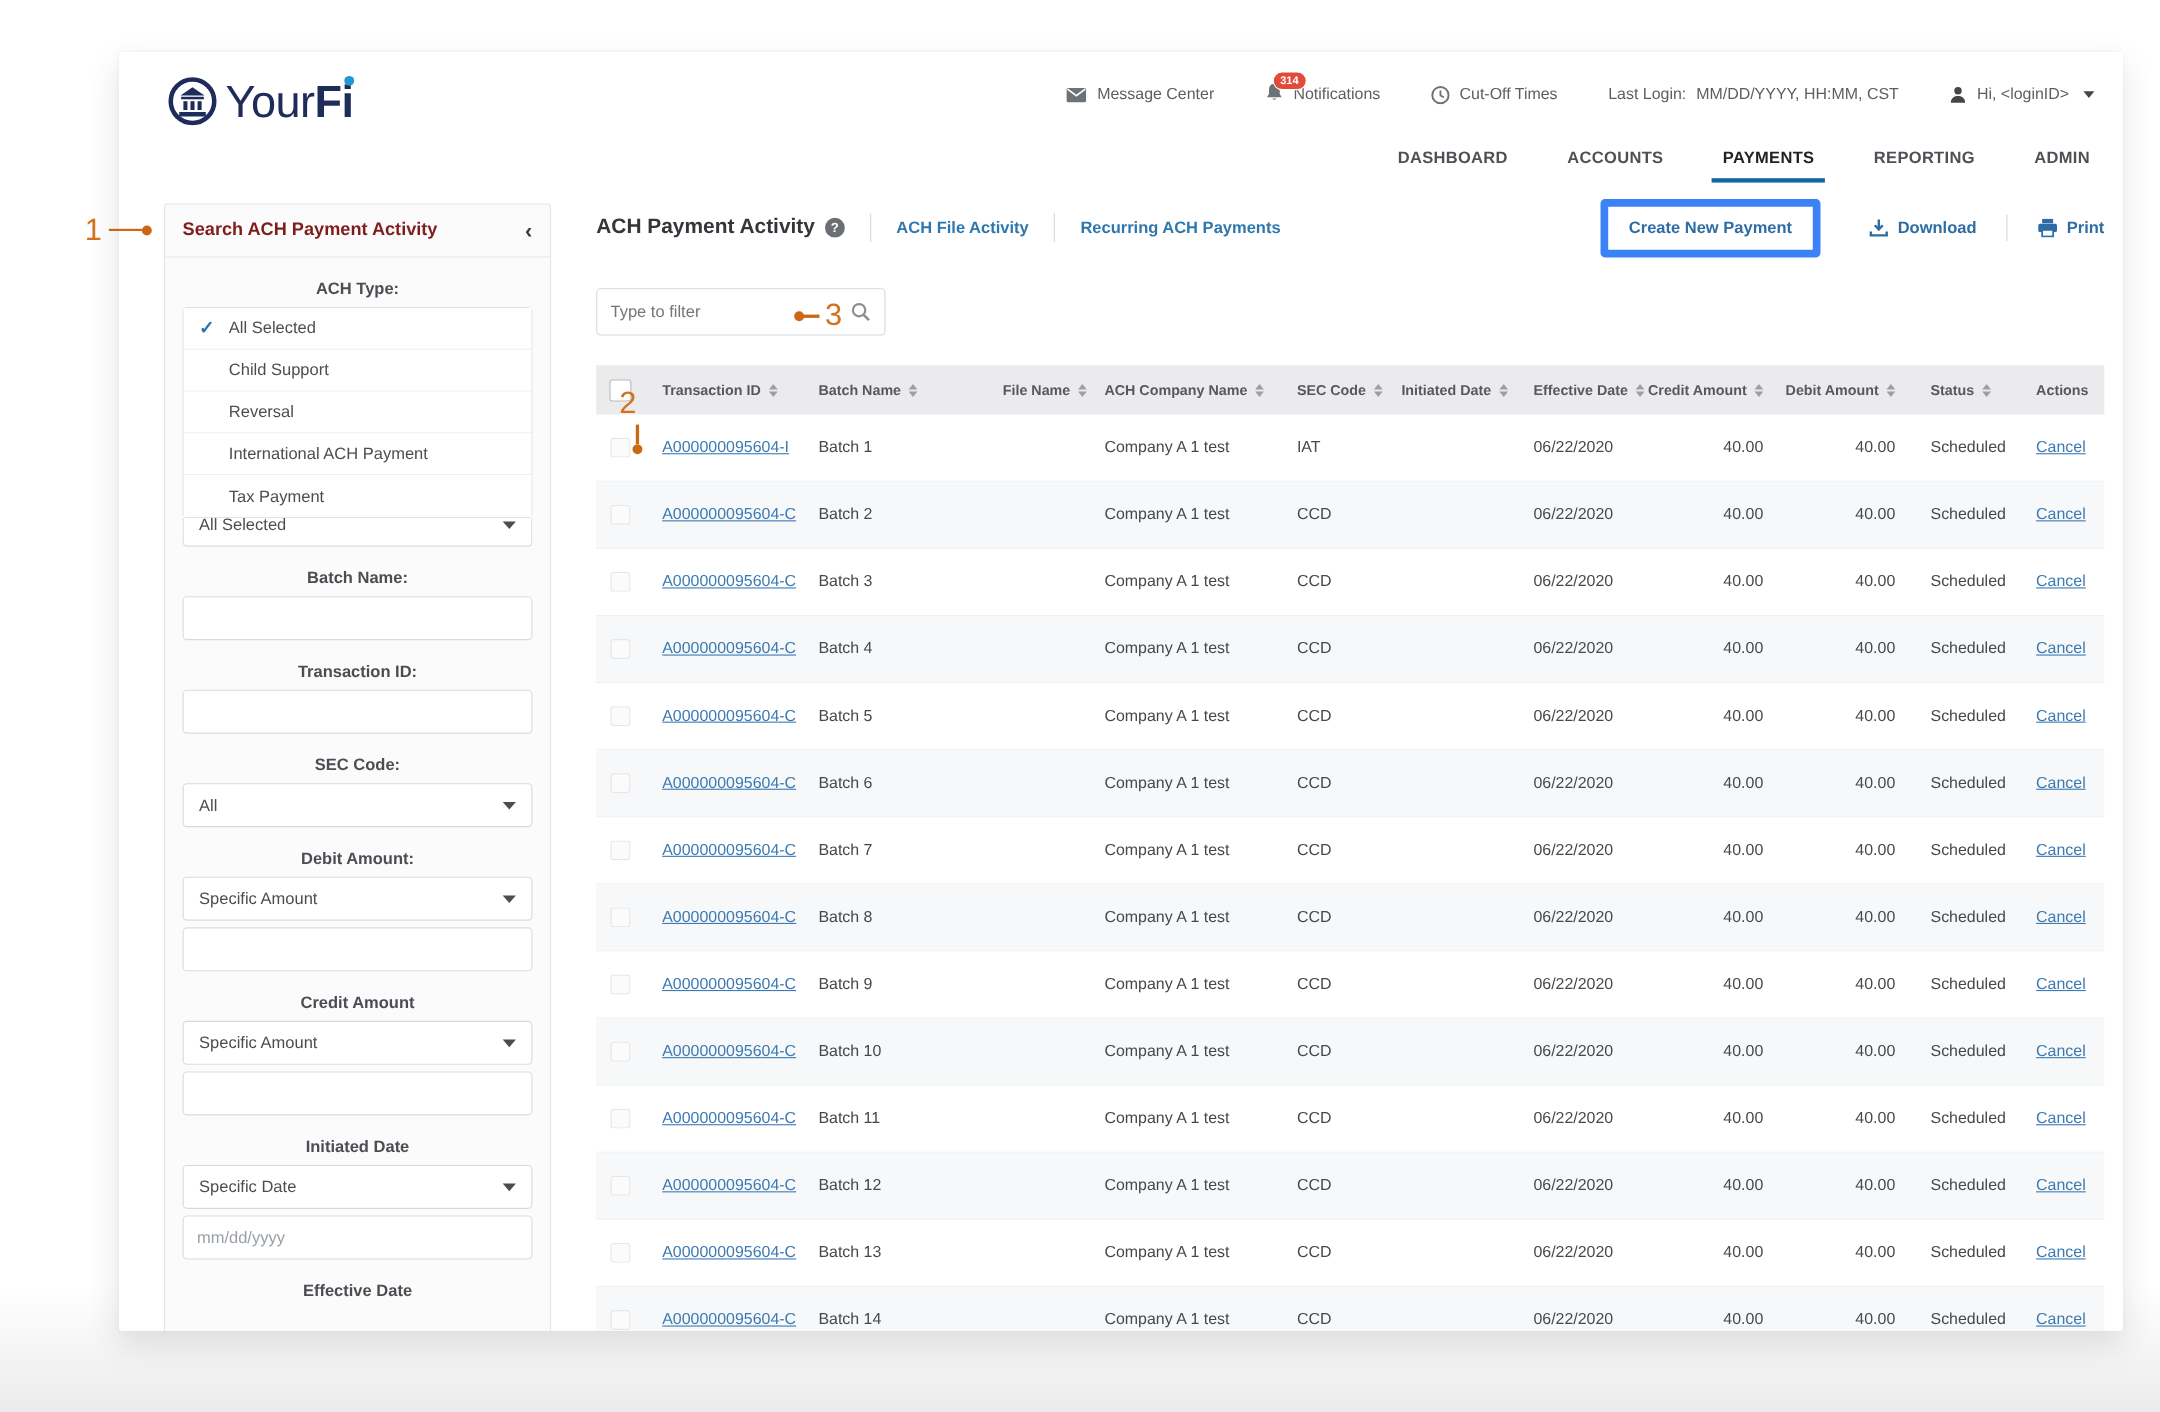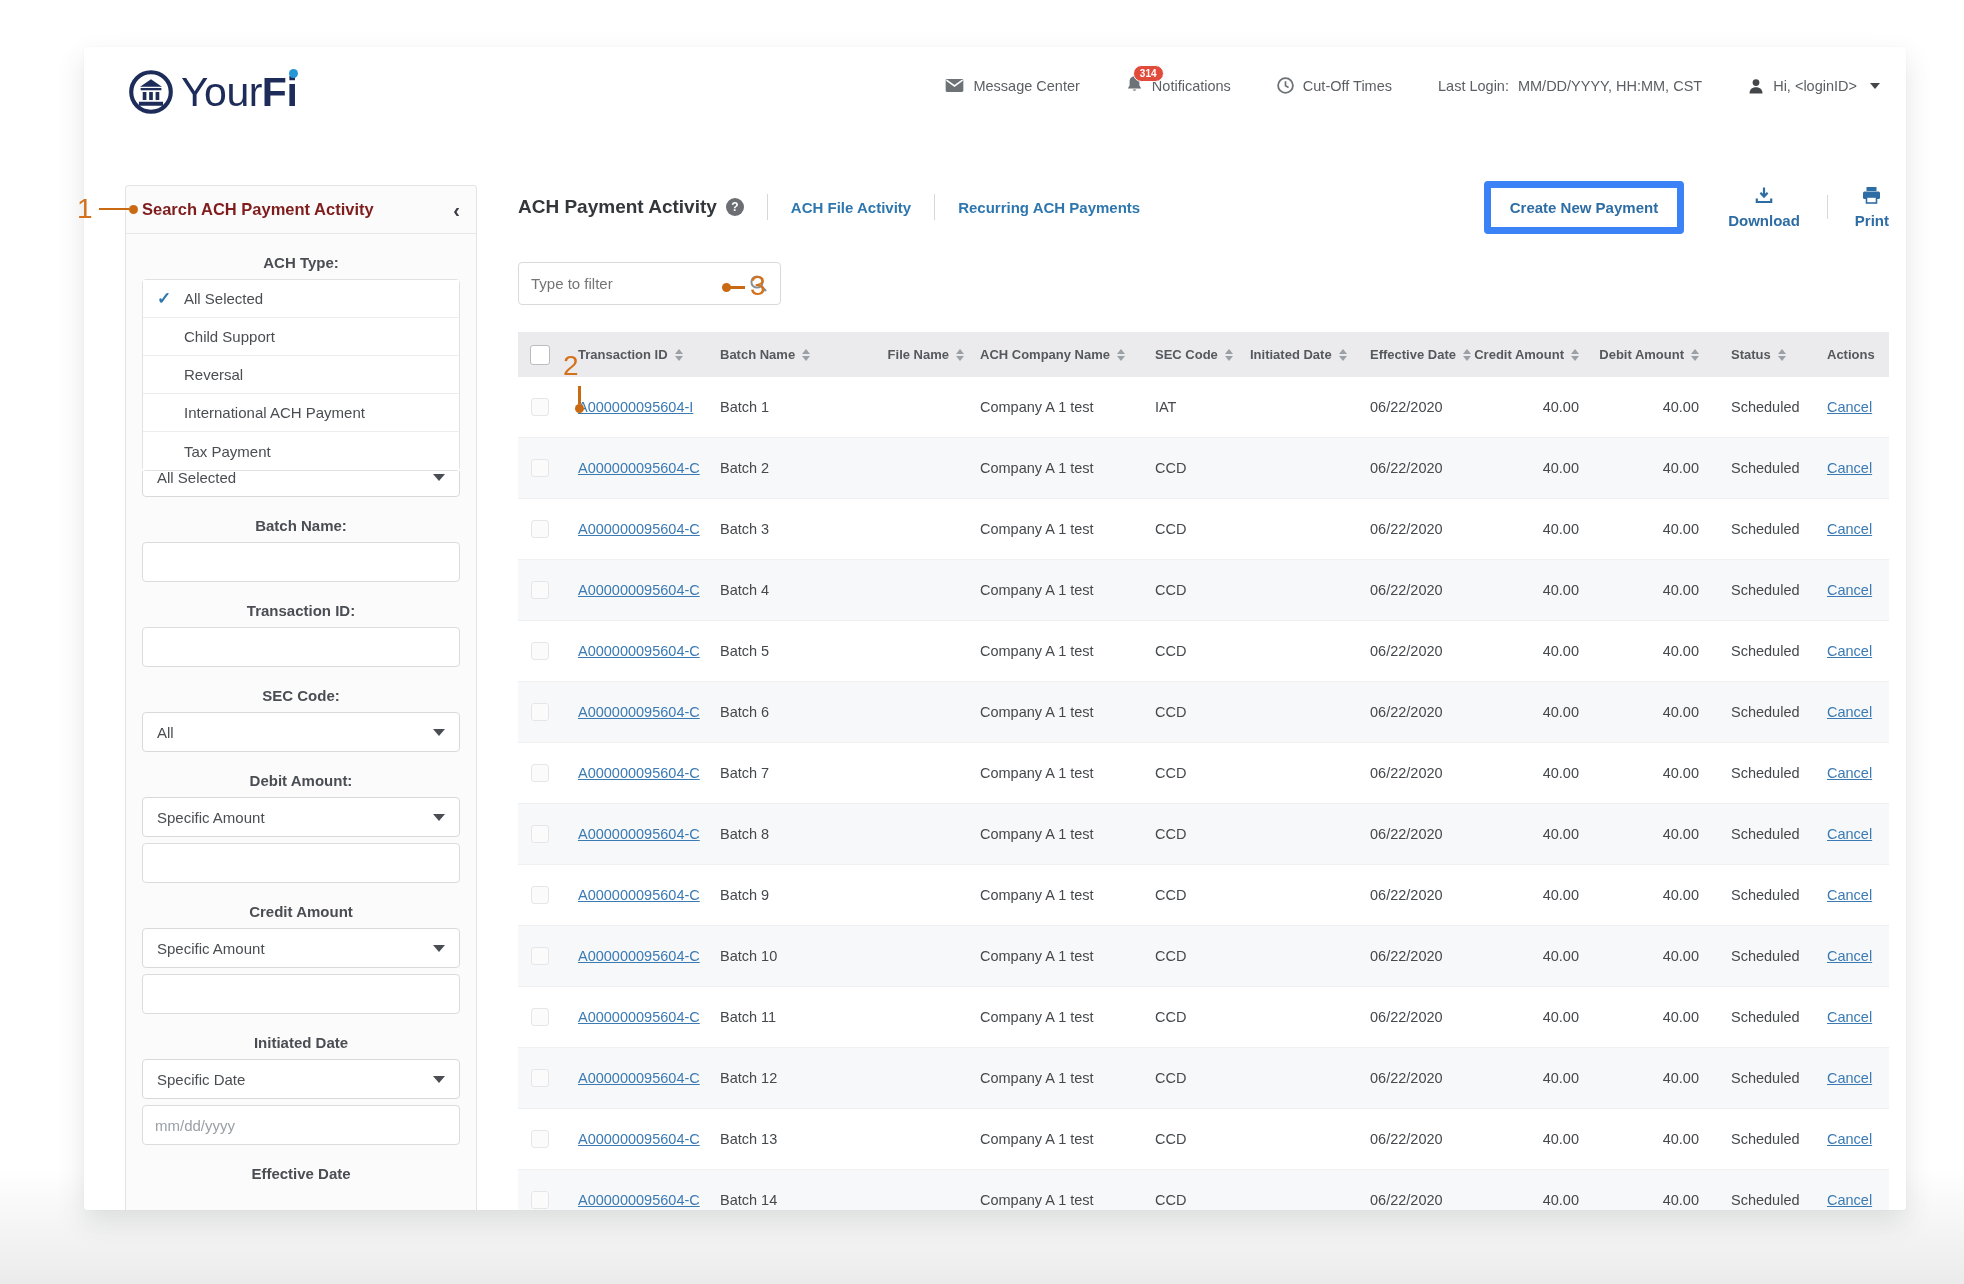--- a/index.html
+++ b/index.html
@@ -1,21 +1,21 @@
 <!DOCTYPE html>
 <html><head>
 <meta charset="utf-8">
 <style>
   * { margin:0; padding:0; box-sizing:border-box; }
   body { background:#fff; font-family:"Liberation Sans", sans-serif; }
   #canvas { position:relative; width:1964px; height:1284px; overflow:hidden;
             background:linear-gradient(180deg,#ffffff 0%,#ffffff 91%,#ebebeb 100%); }
 
   
-  .app { position:absolute; left:84px; top:47px; width:1822px; height:1163px;
+  .app { position:absolute; left:108px; top:47px; width:1822px; height:1163px;
          background:#fff; border-radius:3px; overflow:hidden;
          box-shadow:0 12px 28px rgba(60,64,67,.14), 0 0 2px rgba(0,0,0,.05); }
 
   
   .topbar { position:relative; height:138px; background:#fff; }
   .logo { position:absolute; left:44px; top:22px; display:flex; align-items:center; gap:7px; }
   .logo-text { font-size:41px; color:#1e2c5a; letter-spacing:-0.5px; line-height:1; }
   .logo-reg { font-weight:400; }
   .logo-bold { font-weight:700; position:relative; padding-right:2px; }
   .i-dot { position:absolute; right:1px; top:0px; width:9px; height:9px; border-radius:50%; background:#2796d6; }
@@ -72,21 +72,21 @@
   .page-title { font-size:19px; font-weight:700; color:#33363a; display:flex; align-items:center; gap:9px; }
   .help-icon { width:18px; height:18px; border-radius:50%; background:#6b6f73; color:#fff;
                font-size:12px; font-weight:700; display:flex; align-items:center; justify-content:center; }
   .tab-divider { width:1px; height:26px; background:#d7d7d9; margin:0 23px; }
   .tab-link { font-size:15px; font-weight:700; color:#2e77ae; cursor:pointer; }
   .title-spacer { flex:1; }
   .btn-create { border:7px solid #3b82f6; color:#2e6da4; font-weight:700; font-size:15px;
                 padding:11px 19px; border-radius:4px; background:#fff; cursor:pointer;
                 font-family:"Liberation Sans",sans-serif; }
   .icon-link { display:flex; align-items:center; gap:8px; color:#2e6da4; font-weight:700;
-               font-size:15px; cursor:pointer;flex-direction:column; }
+               font-size:15px; cursor:pointer; }
   .dl-link { margin-left:44px; }
   .action-divider { width:1px; height:24px; background:#d7d7d9; margin:0 27px; }
 
   .filter-row { margin-top:33px; }
   .filter-box { width:263px; height:43px; border:1px solid #d9d9db; border-radius:4px; background:#fff;
                 display:flex; align-items:center; padding:0 12px; }
   .filter-input { border:none; outline:none; flex:1; font-size:15px; color:#701a75;
                   font-family:"Liberation Sans",sans-serif; background:transparent; }
 
   .table { margin-top:27px; }
@@ -192,20 +192,27 @@
         <div class="util-item">
           <svg width="16" height="16" viewBox="0 0 16 16">
               <circle cx="8" cy="4.6" r="3.4" fill="#44474a"></circle>
               <path d="M1.5 15.5 C1.5 10.8 5 9.3 8 9.3 C11 9.3 14.5 10.8 14.5 15.5 Z" fill="#44474a"></path>
             </svg>
           <span>Hi, &lt;loginID&gt;</span>
           <span class="login-caret"></span>
         </div>
       </div>
 
+      <div class="nav-row">
+          <div class="nav-item">DASHBOARD</div>
+          <div class="nav-item">ACCOUNTS</div>
+          <div class="nav-item active">PAYMENTS</div>
+          <div class="nav-item">REPORTING</div>
+          <div class="nav-item">ADMIN</div>
+        </div>
     </div>
 
     <div class="sidebar">
       <div class="sidebar-head">
         <span class="sidebar-title">Search ACH Payment Activity</span>
         <span class="collapse-chevron">‹</span>
       </div>
       <div class="sidebar-body">
         <div class="field-label first">ACH Type:</div>
         <div class="ach-list">

